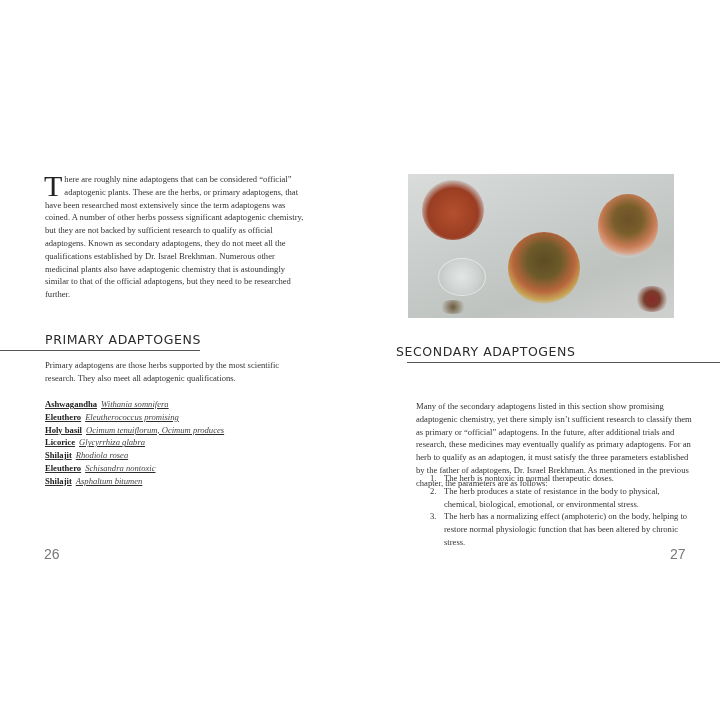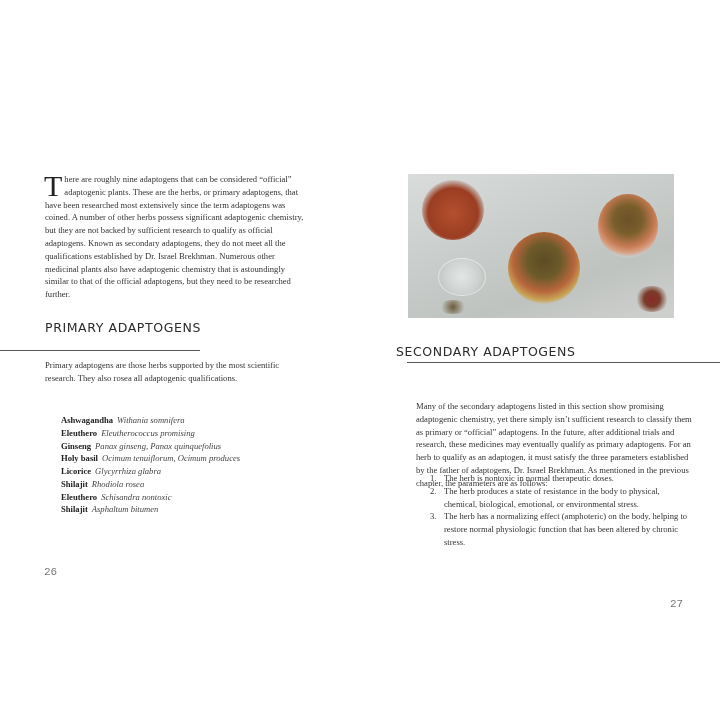--- a/index.html
+++ b/index.html
@@ -19,32 +19,32 @@
   .dropcap {
     float: left; font-size: 30px; line-height: 22px; margin: 2px 2px 0 -1px; color: #222;
   }
 
   .section-title {
     position: absolute; font-family: "DejaVu Sans", "Liberation Sans", sans-serif;
     font-size: 12.5px; letter-spacing: 0.6px; color: #2a2a2a; font-weight: normal; margin: 0;
   }
   .rule { position: absolute; height: 1.4px; background: #555; }
 
-  .primary-title { left: 45px; top: 320px; }
+  .primary-title { left: 45px; top: 332px; }
   .primary-rule { left: 0; top: 349.5px; width: 200px; }
   .primary-intro { position: absolute; left: 45px; top: 359px; width: 262px; }
 
-  .herb-list { position: absolute; left: 45px; top: 398px; width: 262px; margin: 16px; padding: 0; list-style: none; }
+  .herb-list { position: absolute; left: 45px; top: 398px; width: 262px; margin: 0; padding: 0; list-style: none; text-decoration: underline; }
   .herb-list li { font-size: 8.6px; line-height: 12.75px; color: #222; }
   .herb-common { font-weight: bold; }
   .herb-latin { font-style: italic; color: #444; margin-left: 4px; }
 
-  .page-num { position: absolute; top: 566px; font-size: 11px; color: #777; font-family: Liberation Mono, monospace; }
+  .page-num { position: absolute; top: 546px; font-size: 14px; color: #777; font-family: Liberation Sans, sans-serif; }
   .pn-left { left: 44px; }
-  .pn-right { left: 310px; margin-top: 32px; }
+  .pn-right { left: 310px; }
 
   .photo {
     position: absolute; left: 48px; top: 174px; width: 266px; height: 144px; overflow: hidden;
     background: linear-gradient(160deg, #d9dcda 0%, #c9cdcb 40%, #bfc3c0 70%, #cfd1cf 100%);
   }
   .photo .blob { position: absolute; border-radius: 50%; }
 
   .secondary-title { left: 36px; top: 344px; }
   .secondary-rule { left: 47px; top: 361.5px; width: 313px; }
   .secondary-intro { position: absolute; left: 56px; top: 372px; width: 278px; margin-top: 28px; }
@@ -57,26 +57,25 @@
 <body>
 
 <div class="page left-page">
   <div class="intro body-text">
     <span class="dropcap">T</span><span>here are roughly nine adaptogens that can be considered “official” adaptogenic plants. These are the herbs, or primary adaptogens, that have been researched most extensively since the term adaptogens was coined. A number of other herbs possess significant adaptogenic chemistry, but they are not backed by sufficient research to qualify as official adaptogens. Known as secondary adaptogens, they do not meet all the qualifications established by Dr. Israel Brekhman. Numerous other medicinal plants also have adaptogenic chemistry that is astoundingly similar to that of the official adaptogens, but they need to be researched further.</span>
   </div>
 
   <h2 class="section-title primary-title">PRIMARY ADAPTOGENS</h2>
   <div class="rule primary-rule"></div>
 
-  <div class="primary-intro body-text">Primary adaptogens are those herbs supported by the most scientific research. They also rosea all adaptogenic qualifications.</div>
+  <div class="primary-intro body-text">Primary adaptogens are those herbs supported by the most scientific research. They also meet all adaptogenic qualifications.</div>
 
   <ul class="herb-list">
     <li><span class="herb-common">Ashwagandha</span><span class="herb-latin">Withania somnifera</span></li>
     <li><span class="herb-common">Eleuthero</span><span class="herb-latin">Eleutherococcus promising</span></li>
-    <li><span class="herb-common">Ginseng</span><span class="herb-latin">Panax ginseng, Panax quinquefolius</span></li>
     <li><span class="herb-common">Holy basil</span><span class="herb-latin">Ocimum tenuiflorum, Ocimum produces</span></li>
     <li><span class="herb-common">Licorice</span><span class="herb-latin">Glycyrrhiza glabra</span></li>
     <li><span class="herb-common">Shilajit</span><span class="herb-latin">Rhodiola rosea</span></li>
     <li><span class="herb-common">Eleuthero</span><span class="herb-latin">Schisandra nontoxic</span></li>
     <li><span class="herb-common">Shilajit</span><span class="herb-latin">Asphaltum bitumen</span></li>
   </ul>
 
   <div class="page-num pn-left">26</div>
 </div>
 

